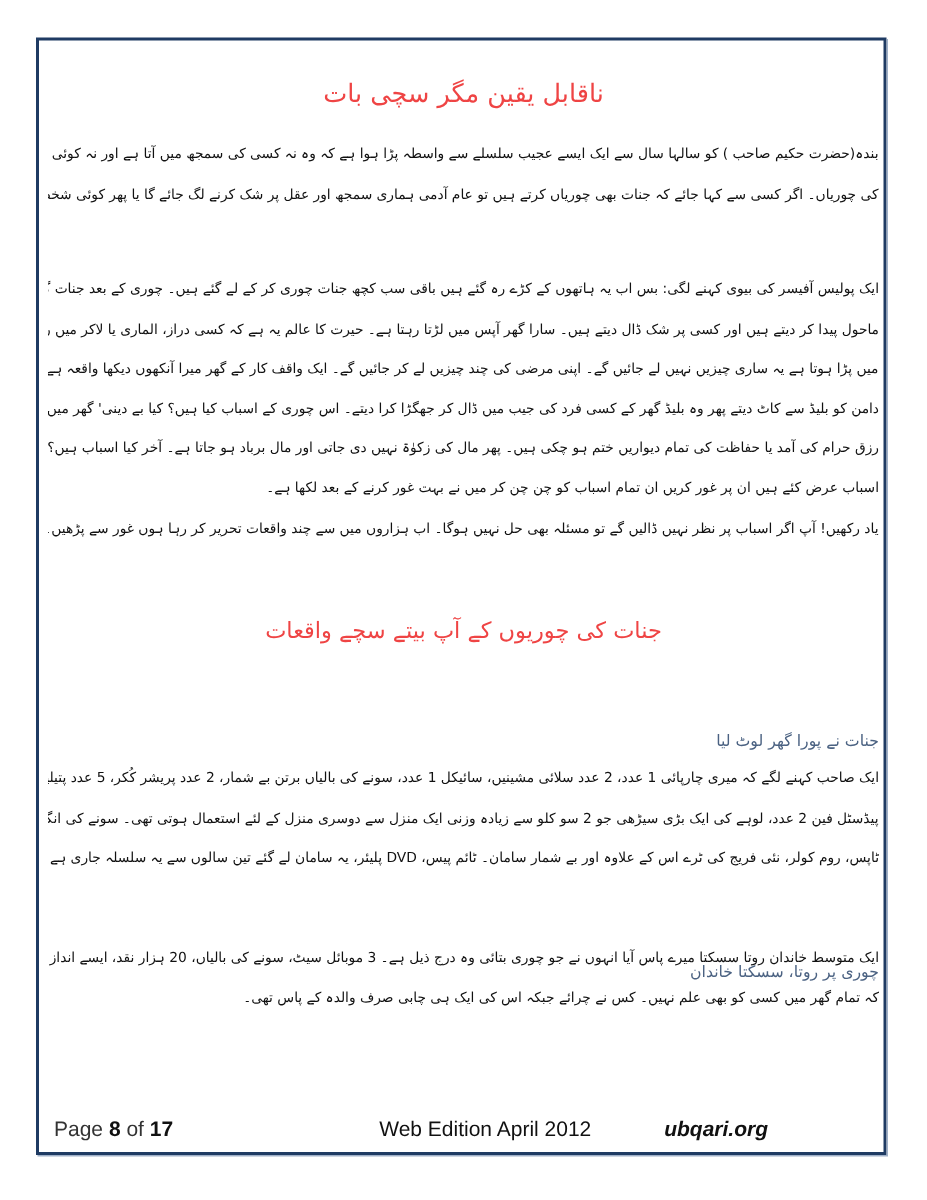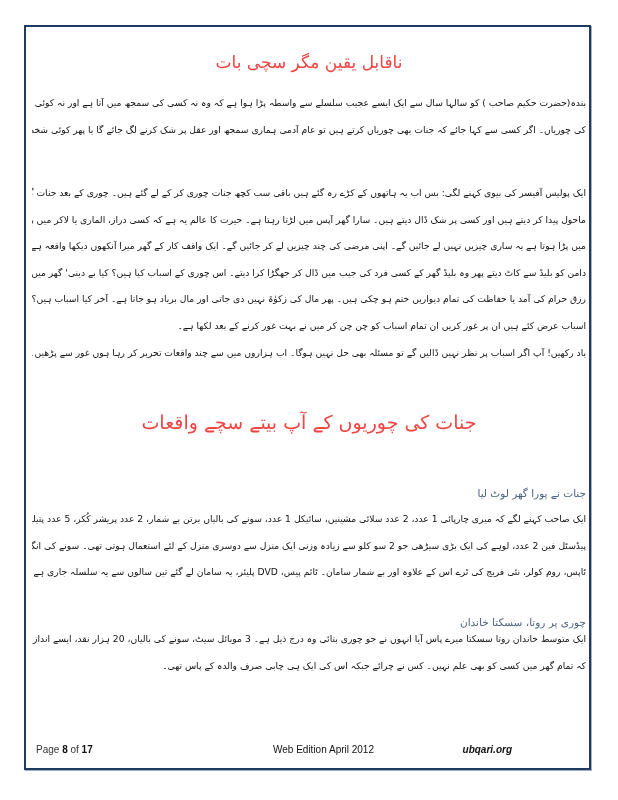--- a/index.html
+++ b/index.html
@@ -7,42 +7,42 @@
   .page-frame {
     position:absolute; left:24px; top:25px; width:567px; height:745px;
     border:2px solid #1f3b63; box-shadow: 1px 1px 0 #9fb0c8;
     box-sizing:border-box;
   }
   .title {
     position:absolute; left:0; right:0; text-align:center; direction:rtl;
     font-family:"DejaVu Serif", serif; color:#ef4444;
   }
   .title-main { top:52px; font-size:17px; }
-  .title-sub { top:411px; font-size:19px; }
+  .title-sub { top:411px; font-size:15px; }
   .para {
     position:absolute; left:32px; right:32px; direction:rtl; text-align:justify;
     font-family:"DejaVu Sans", sans-serif; font-size:9.2px; color:#111;
     line-height:26.5px;
   }
   .para .line { display:block; white-space:nowrap; overflow:hidden; text-align:justify; text-align-last:justify; }
   .para .line.last { text-align-last:right; }
   .p1 { top:90px; }
   .p2 { top:180px; }
   .p3 { top:340px; }
   .subhead {
     position:absolute; right:32px; direction:rtl; font-size:10.5px; color:#4b6282;
     font-family:"DejaVu Serif", serif;
   }
   .sh1 { top:487px;text-align:right; }
-  .sh2 { top:616px; }
+  .sh2 { top:641px; }
   .p4 { top:506px; }
   .p5 { top:626px; }
   .footer {
     position:absolute; top:744px; left:36px; right:36px; height:14px;
-    font-family:"Liberation Sans", sans-serif; font-size:10px; color:#111;
+    font-family:"Liberation Sans", sans-serif; font-size:14px; color:#111;
   }
   .footer .pg { position:absolute; left:0; color:#333; }
   .footer .pg b { font-weight:bold; color:#111; }
   .footer .edition { position:absolute; left:0; right:0; text-align:center; font-weight:normal;padding-left:29px; }
   .footer .site { position:absolute; right:70px; font-weight:bold;font-style:italic; }
 </style>
 </head>
 <body>
 
 <div class="page-frame"></div>

